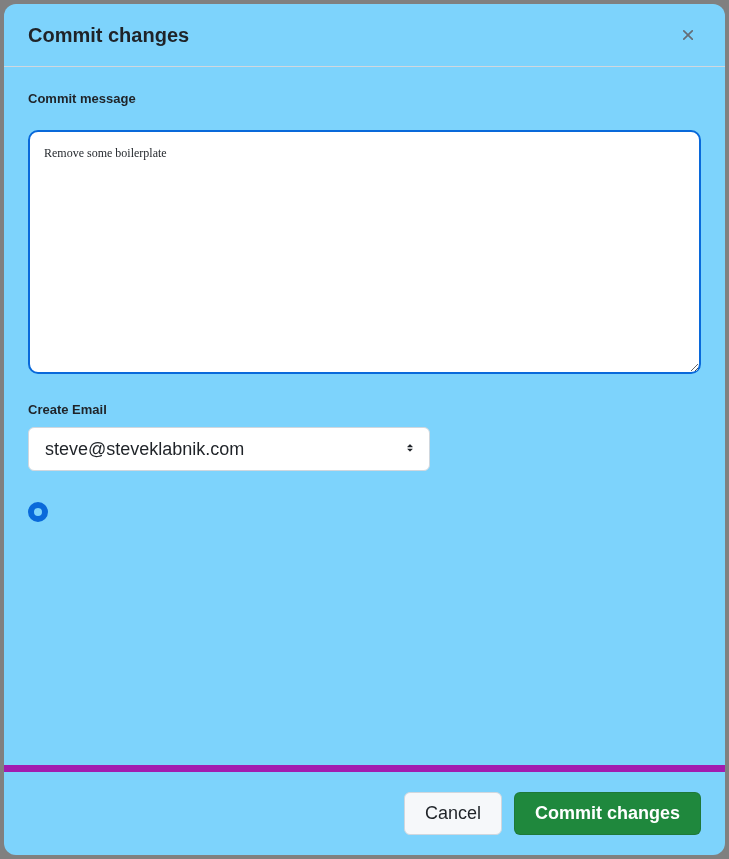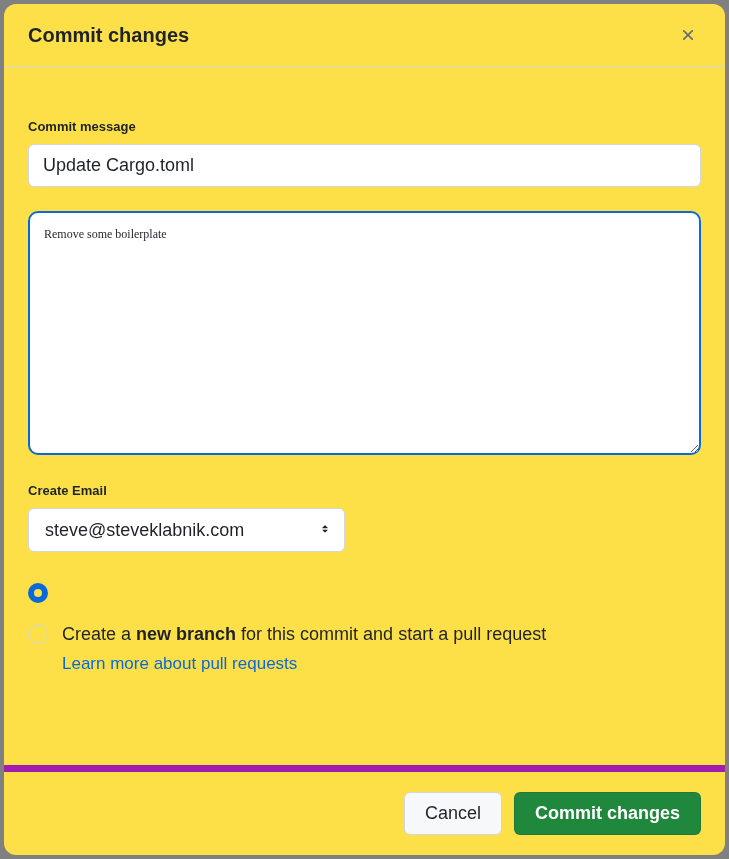--- a/index.html
+++ b/index.html
@@ -10,28 +10,27 @@
     body {
       font-family: -apple-system, BlinkMacSystemFont, "Segoe UI", Helvetica, Arial, sans-serif;
       background: #808080;
       width: 729px;
       height: 859px;
       display: flex;
       align-items: center;
       justify-content: center;
     }
     .dialog {
-      background: #fde047;
+      background: #7dd3fc;
       border-radius: 12px;
       width: 721px;
       height: 851px;
       display: flex;
       flex-direction: column;
       overflow: hidden;
-      gap: 28px;
     }
     .dialog-header {
       display: flex;
       align-items: center;
       justify-content: space-between;
       padding: 18px 24px;
       border-bottom: 1px solid #d0d7de;
     }
     .dialog-title {
       font-size: 20px;
@@ -82,21 +81,21 @@
       background: #ffffff;
       color: #1f2328;
       resize: vertical;
       min-height: 244px;
       font-family: Liberation Serif, serif;
       line-height: 1.5;
     }
     .select-wrapper {
       position: relative;
       display: inline-block;
-      width: 317px;
+      width: 402px;
       text-decoration: underline;
     }
     .select-input {
       width: 100%;
       padding: 11px 40px 11px 16px;
       font-size: 18px;
       border: 1px solid #d0d7de;
       border-radius: 6px;
       background: #ffffff;
       color: #1f2328;
@@ -191,21 +190,20 @@
     <button class="close-btn">
       <svg width="18" height="18" viewBox="0 0 16 16" fill="currentColor">
         <path d="M3.72 3.72a.75.75 0 0 1 1.06 0L8 6.94l3.22-3.22a.749.749 0 0 1 1.275.326.749.749 0 0 1-.215.734L9.06 8l3.22 3.22a.749.749 0 0 1-.326 1.275.749.749 0 0 1-.734-.215L8 9.06l-3.22 3.22a.751.751 0 0 1-1.042-.018.751.751 0 0 1-.018-1.042L6.94 8 3.72 4.78a.75.75 0 0 1 0-1.06Z"></path>
       </svg>
     </button>
   </div>
 
   <div class="dialog-body">
     <div class="field-group">
       <label class="field-label">Commit message</label>
-      <input type="text" class="text-input" value="Update Cargo.toml" style="">
     </div>
 
     <div class="field-group">
       <textarea class="textarea-input" style="">Remove some boilerplate</textarea>
     </div>
 
     <div class="field-group">
       <label class="field-label">Create Email</label>
       <div class="select-wrapper">
         <select class="select-input">
@@ -216,29 +214,20 @@
             <path d="M4.427 9.427l3.396 3.396a.25.25 0 00.354 0l3.396-3.396A.25.25 0 0011.396 9H4.604a.25.25 0 00-.177.427zM4.423 6.47L7.82 3.072a.25.25 0 01.354 0L11.57 6.47a.25.25 0 01-.177.427H4.6a.25.25 0 01-.177-.427z"></path>
           </svg>
         </span>
       </div>
     </div>
 
     <div class="radio-group">
       <div class="radio-option">
         <input type="radio" name="branch" class="radio-input" checked="" style="">
       </div>
-      <div class="radio-option">
-        <input type="radio" name="branch" class="radio-input" style="">
-        <div>
-          <label class="radio-label">
-            <span>Create a </span><strong>new branch</strong><span> for this commit and start a pull request</span>
-          </label>
-          <a href="#" class="learn-more">Learn more about pull requests</a>
-        </div>
-      </div>
     </div>
   </div>
 
   <div class="dialog-footer">
     <button class="btn btn-default">Cancel</button>
     <button class="btn btn-primary">Commit changes</button>
   </div>
 </div>
 
 </body></html>

